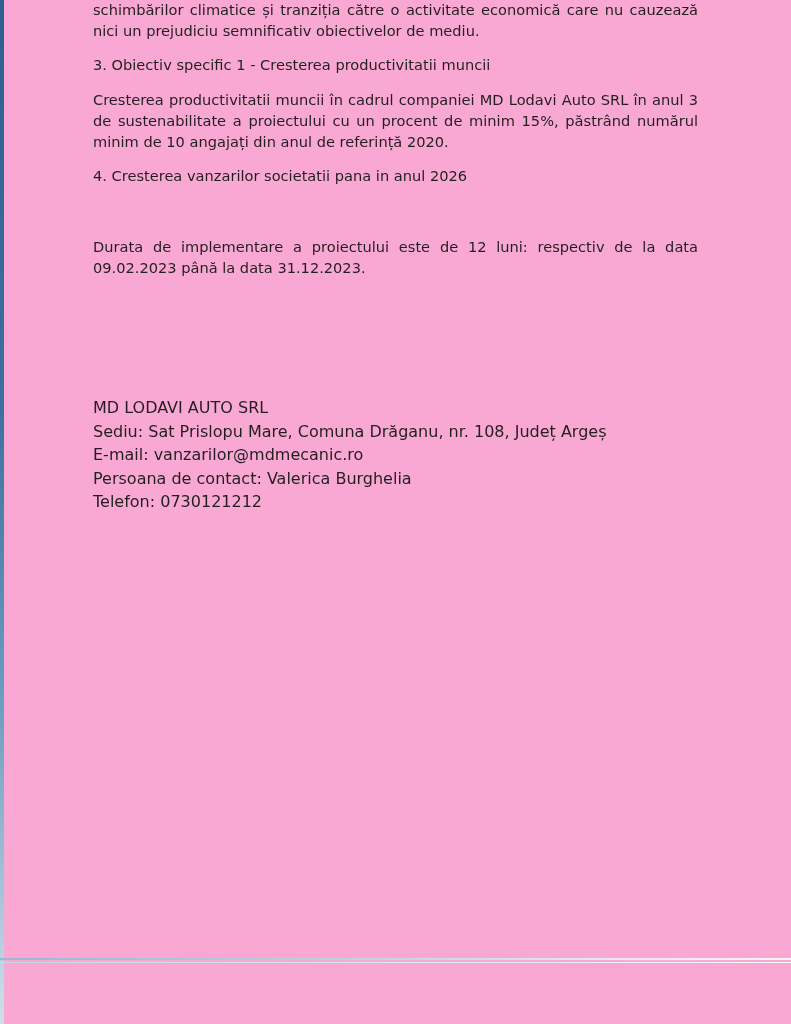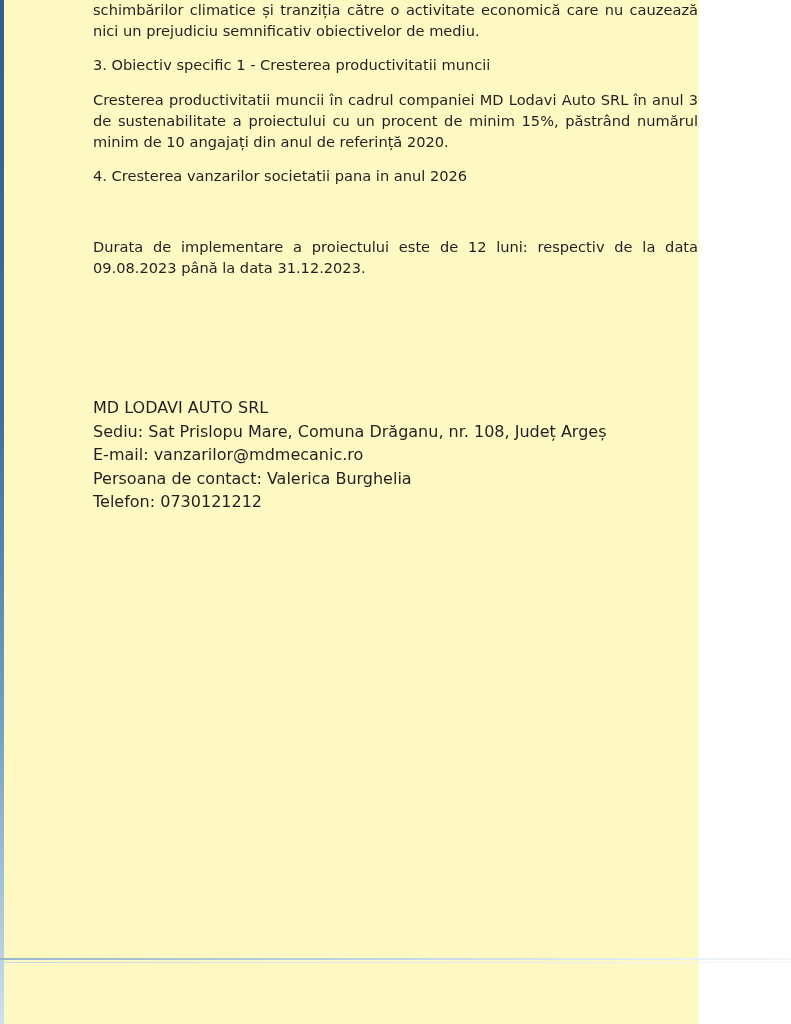--- a/index.html
+++ b/index.html
@@ -10,23 +10,23 @@
   body {
     width: 791px;
     height: 1024px;
     position: relative;
     font-family: "DejaVu Sans", sans-serif;
     color: #231f20;
     overflow: hidden;
   }
   .page {
     position: relative;
-    width: 699px;
+    width: 791px;
     height: 1024px;
-    background: #fef9c3;
+    background: #f9a8d4;
   }
   .left-rule {
     position: absolute;
     left: 0;
     top: 0;
     width: 4px;
     height: 1024px;
     background: linear-gradient(to bottom, #2f5f8f 0%, #3f6f9f 40%, #6f9fc0 70%, #cfe0ec 100%);
   }
   .content {
@@ -99,21 +99,21 @@
 
     <p class="block">3. Obiectiv specific 1 - Cresterea productivitatii muncii</p>
 
     <p class="just block">Cresterea productivitatii muncii în cadrul companiei MD Lodavi Auto SRL în anul 3 de sustenabilitate a proiectului cu un procent de minim 15%, păstrând numărul minim de 10 angajați din anul de referință 2020.</p>
 
     <p class="block">4. Cresterea vanzarilor societatii pana in anul 2026</p>
 
 
     <div class="spacer-lg"></div>
 
-    <p class="just block">Durata de implementare a proiectului este de 12 luni: respectiv de la data 09.08.2023 până la data 31.12.2023.</p>
+    <p class="just block">Durata de implementare a proiectului este de 12 luni: respectiv de la data 09.02.2023 până la data 31.12.2023.</p>
 
     <div class="spacer-md"></div>
 
 
     <div class="spacer-xl"></div>
 
     <div>
       <div class="addr-line">MD LODAVI AUTO SRL</div>
       <div class="addr-line">Sediu: Sat Prislopu Mare, Comuna Drăganu, nr. 108, Județ Argeș</div>
       <div class="addr-line">E-mail: vanzarilor@mdmecanic.ro</div>

